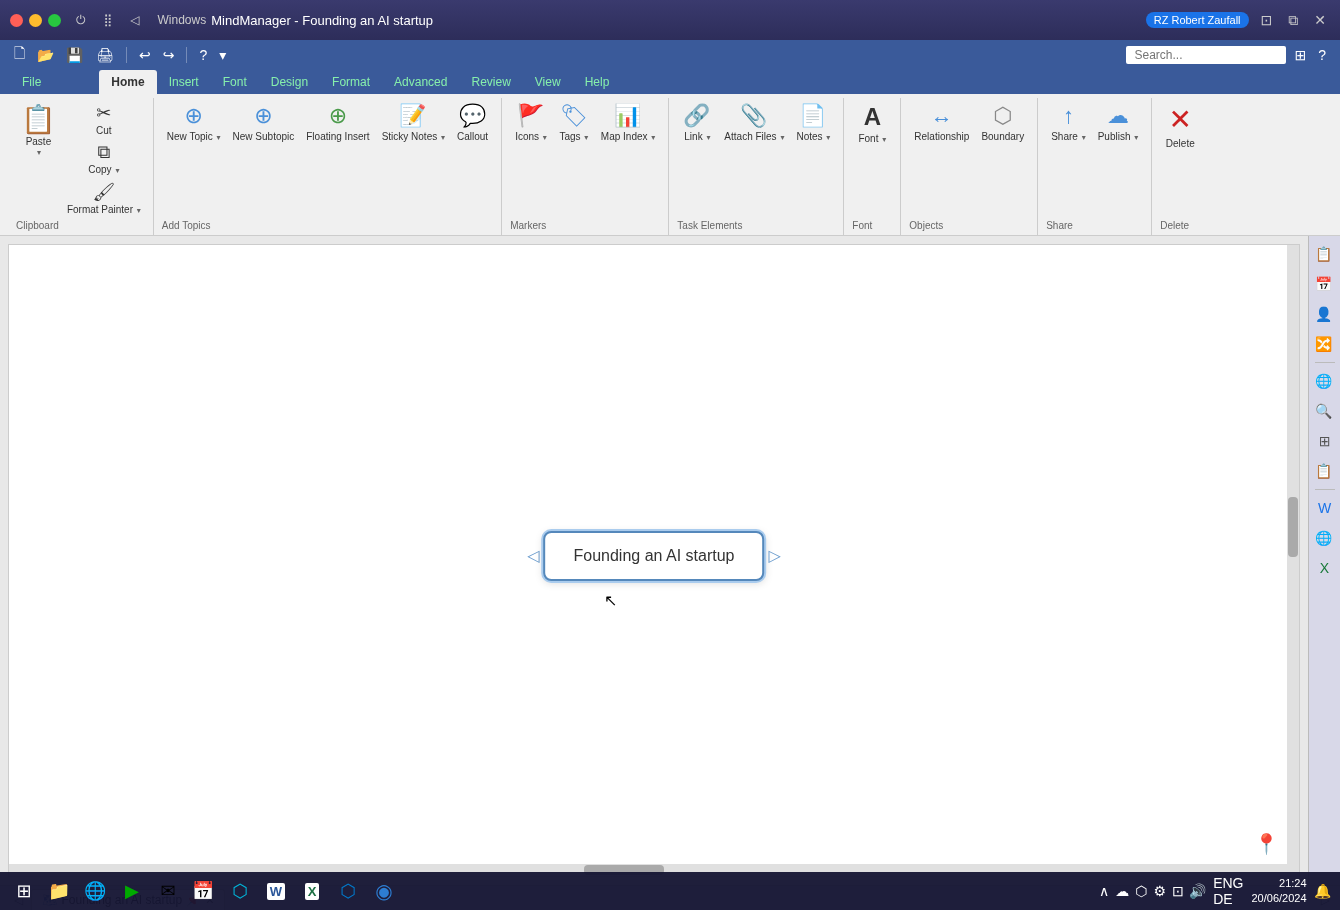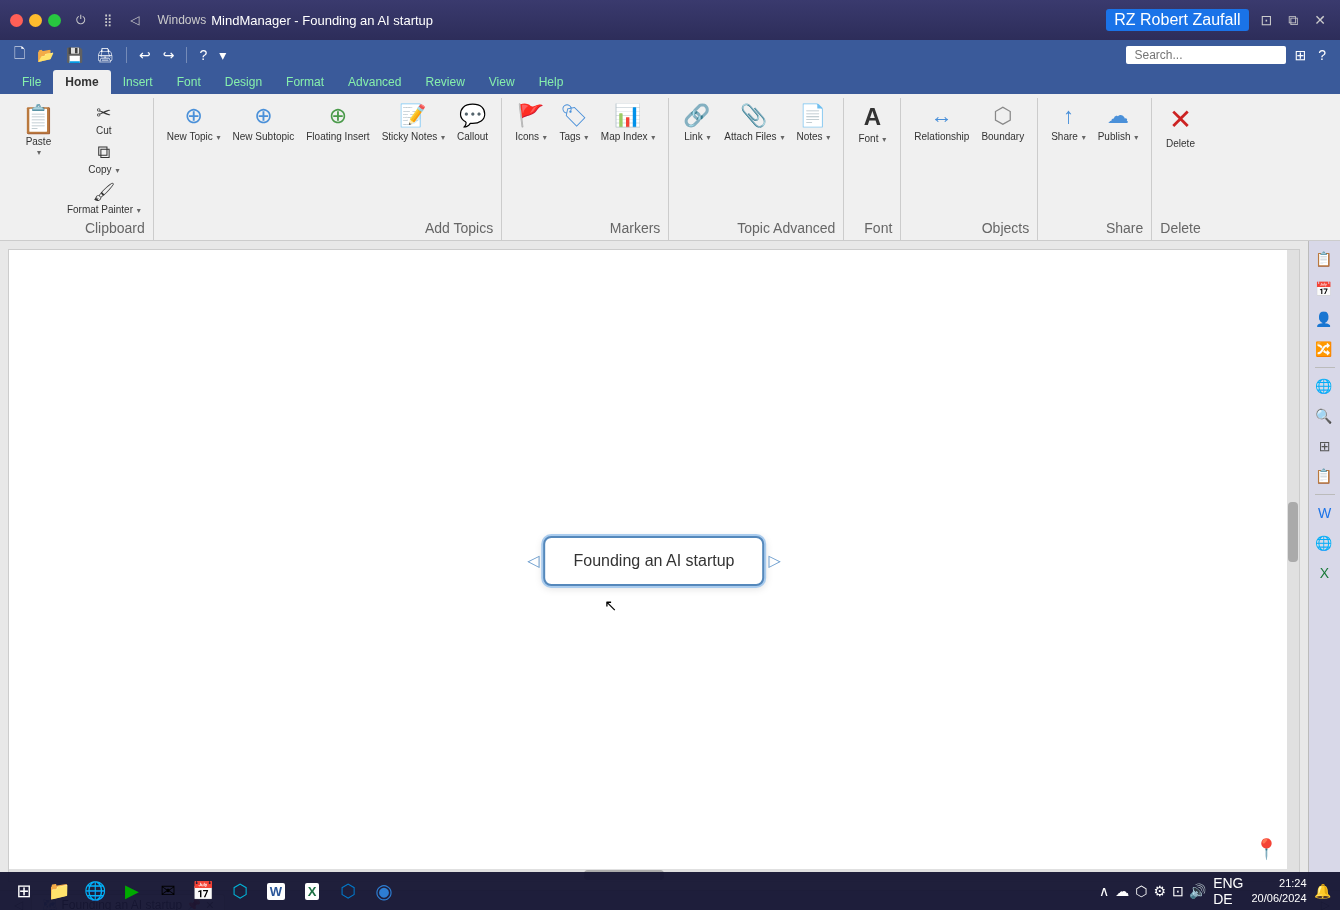--- a/index.html
+++ b/index.html
@@ -17,21 +17,21 @@
     }
     .titlebar-controls { display: flex; gap: 6px; align-items: center; }
     .tb-btn { width: 13px; height: 13px; border-radius: 50%; border: none; cursor: pointer; }
     .tb-close { background: #ff5f57; }
     .tb-min { background: #febc2e; }
     .tb-max { background: #28c840; }
     .tb-win-controls { display: flex; gap: 8px; margin-left: 10px; color: #ccc; font-size: 12px; }
     .tb-win-controls span { cursor: pointer; padding: 2px 5px; }
     .tb-title { flex: 1; text-align: left; font-size: 13px; font-weight: 500; color: white; }
     .tb-right { display: flex; align-items: center; gap: 8px; }
-    .tb-user { background: #1a73e8; color: white; border-radius: 3px; padding: 2px 8px; font-size: 16px; cursor: pointer; }
+    .tb-user { background: #1a73e8; color: white; border-radius: 8px; padding: 2px 8px; font-size: 11px; cursor: pointer; }
     .tb-icon { color: #ccc; font-size: 14px; cursor: pointer; padding: 2px 4px; }
 
     
     .qat {
       height: 30px;
       background: #3a5a9a;
       display: flex;
       align-items: center;
       padding: 0 10px;
       gap: 4px;
@@ -54,20 +54,21 @@
       color: #86efac;
       font-size: 12px;
       padding: 5px 12px;
       cursor: pointer;
       border-radius: 3px 3px 0 0;
     }
     .ribbon-tab.active {
       background: #f0f0f0;
       color: #333;
       font-weight: 600;
+      margin-left: 46px;
     }
 
     .ribbon-content {
       background: #f0f0f0;
       display: flex;
       align-items: stretch;
       padding: 4px 8px 0 8px;
       min-height: 90px;
     }
     .ribbon-group {
@@ -79,25 +80,25 @@
       min-width: fit-content;
     }
     .ribbon-group:last-child { border-right: none; }
     .ribbon-items {
       display: flex;
       align-items: flex-start;
       gap: 2px;
       flex: 1;
     }
     .ribbon-group-label {
-      font-size: 14px;
+      font-size: 10px;
       color: #666;
       margin-top: auto;
       padding: 2px 0;
-      text-align: right;
+      text-align: left;
       width: 100%;
     }
     .ribbon-btn {
       display: flex;
       flex-direction: column;
       align-items: center;
       cursor: pointer;
       padding: 3px 5px;
       border-radius: 3px;
       min-width: 40px;
@@ -450,21 +451,21 @@
         </div>
         <div class="ribbon-btn">
           <span class="icon" style="color:#888;">📎</span>
           <span class="ribbon-btn-label">Attach Files <span class="dropdown-arrow">▾</span></span>
         </div>
         <div class="ribbon-btn">
           <span class="icon" style="color:#888;">📄</span>
           <span class="ribbon-btn-label">Notes <span class="dropdown-arrow">▾</span></span>
         </div>
       </div>
-      <div class="ribbon-group-label">Topic Advanced</div>
+      <div class="ribbon-group-label">Task Elements</div>
     </div>
 
     <div class="ribbon-group">
       <div class="ribbon-items">
         <div class="ribbon-btn">
           <span class="icon" style="color:#333; font-size:24px; font-weight:bold;">A</span>
           <span class="ribbon-btn-label">Font <span class="dropdown-arrow">▾</span></span>
         </div>
       </div>
       <div class="ribbon-group-label">Font</div>

